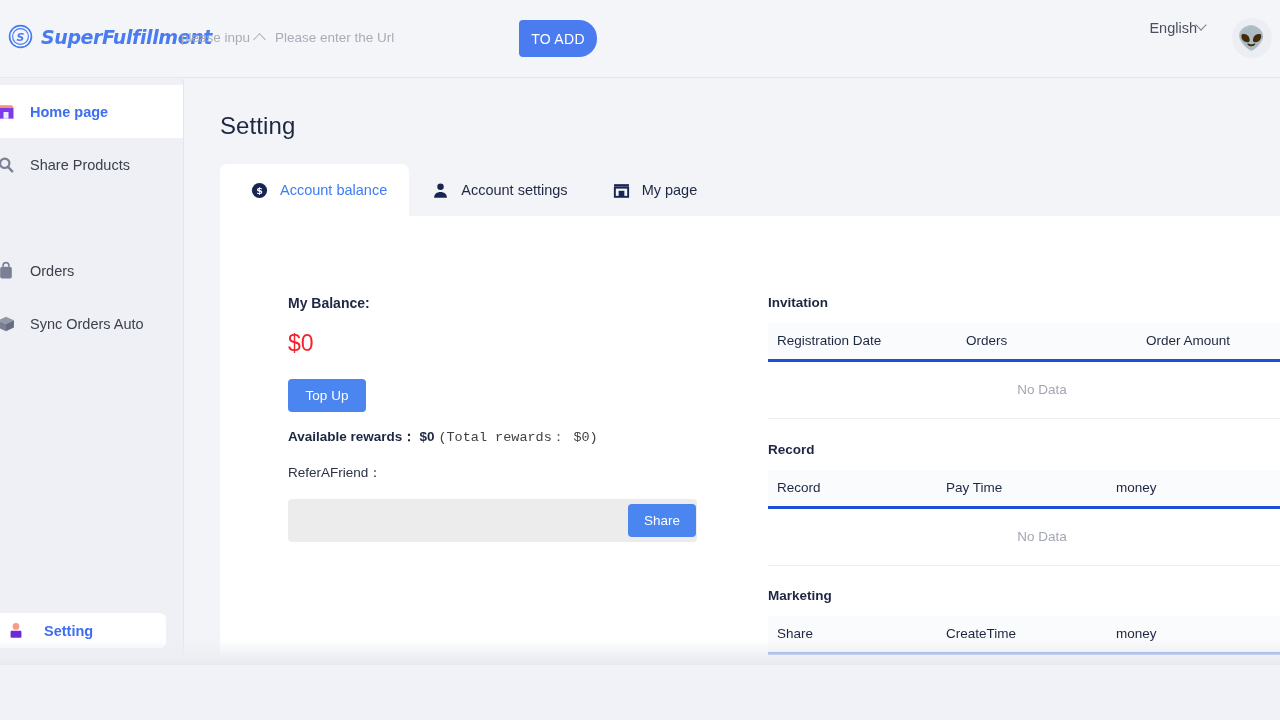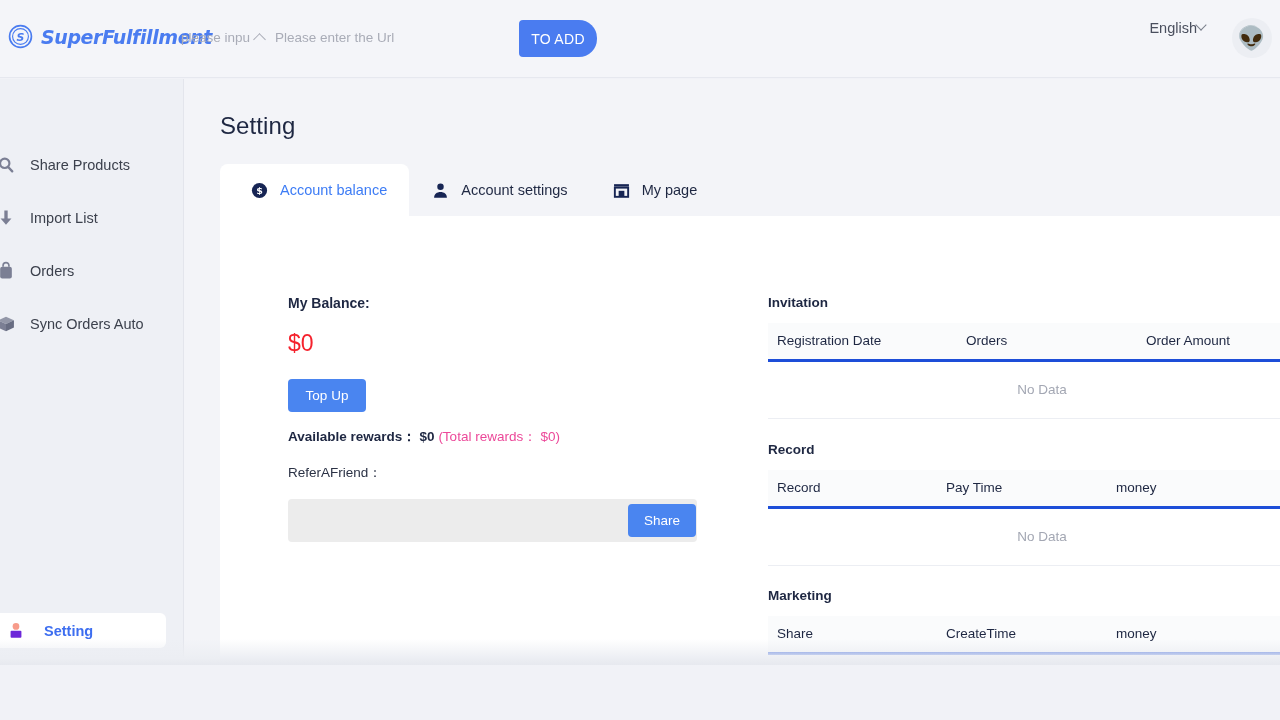--- a/index.html
+++ b/index.html
@@ -299,21 +299,21 @@
     cursor: pointer;
   }
   .rewards-row {
     position: absolute;
     left: 68px; top: 212px;
     font-size: 13.5px;
     color: #1e2742;
     white-space: nowrap;
   }
   .rewards-row .rw-strong { font-weight: bold; }
-  .rewards-row .rw-muted { color: #ec4899; }
+  .rewards-row .rw-muted { color: #404040; font-family: Liberation Mono, monospace; }
   .refer-label {
     position: absolute;
     left: 68px; top: 248px;
     font-size: 13.5px;
     color: #2b3245;
   }
   .refer-box {
     position: absolute;
     left: 68px; top: 283px;
     width: 409px; height: 43px;
@@ -434,40 +434,41 @@
       <i class="chev-down"></i>
     </div>
 
     <div class="avatar">
       <span>👽</span>
     </div>
   </div>
 
   <div class="sidebar">
 
+    <div class="side-item active" style="top:6px;">
+      <span class="si-icon">
+        <svg viewBox="0 0 24 24" width="20" height="20">
+          <path d="M3 7h18l-1.6-3.2H4.6L3 7z" fill="#f98f6c"></path>
+          <path d="M3 7h18v13H3z" fill="#7c3aed"></path>
+          <rect x="9" y="12" width="6" height="8" fill="#ede9fe"></rect>
+        </svg>
+      </span>
+      <span class="si-label">Home page</span>
+    </div>
 
     <div class="side-item" style="top:59px;">
       <span class="si-icon">
         <svg viewBox="0 0 24 24" width="20" height="20">
           <circle cx="10.5" cy="10" r="5.6" fill="none" stroke="#7b7f94" stroke-width="2.6"></circle>
           <line x1="14.6" y1="14.4" x2="19.5" y2="19.6" stroke="#7b7f94" stroke-width="2.8" stroke-linecap="round"></line>
         </svg>
       </span>
       <span class="si-label">Share Products</span>
     </div>
 
-    <div class="side-item" style="top:112px;">
-      <span class="si-icon">
-        <svg viewBox="0 0 24 24" width="20" height="20">
-          <rect x="10" y="3" width="4" height="11" fill="#7b7f94"></rect>
-          <path d="M5.5 12.5 L12 20 L18.5 12.5 Z" fill="#7b7f94"></path>
-        </svg>
-      </span>
-      <span class="si-label">Import List</span>
-    </div>
 
     <div class="side-item" style="top:165px;">
       <span class="si-icon">
         <svg viewBox="0 0 24 24" width="20" height="20">
           <path d="M8.5 7V5.4a3.5 3.5 0 0 1 7 0V7" fill="none" stroke="#7b7f94" stroke-width="2"></path>
           <rect x="5" y="7" width="14" height="14" rx="2.4" fill="#7b7f94"></rect>
         </svg>
       </span>
       <span class="si-label">Orders</span>
     </div>

